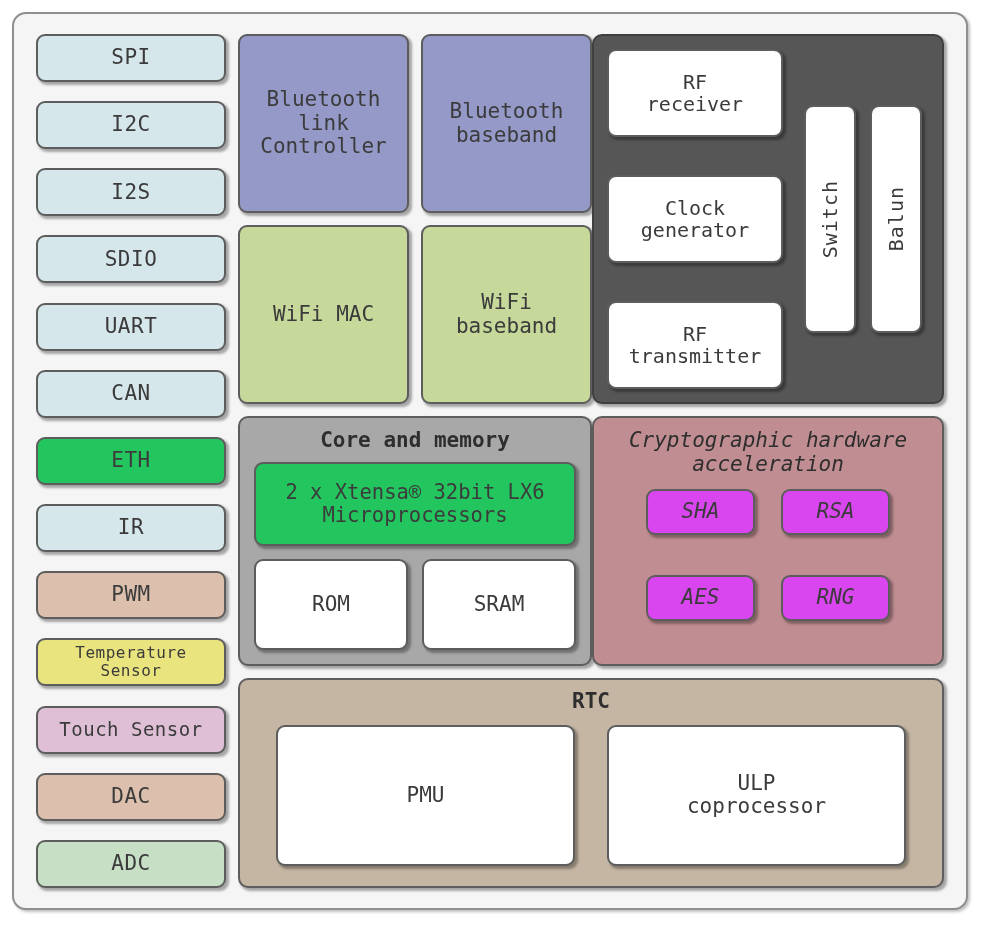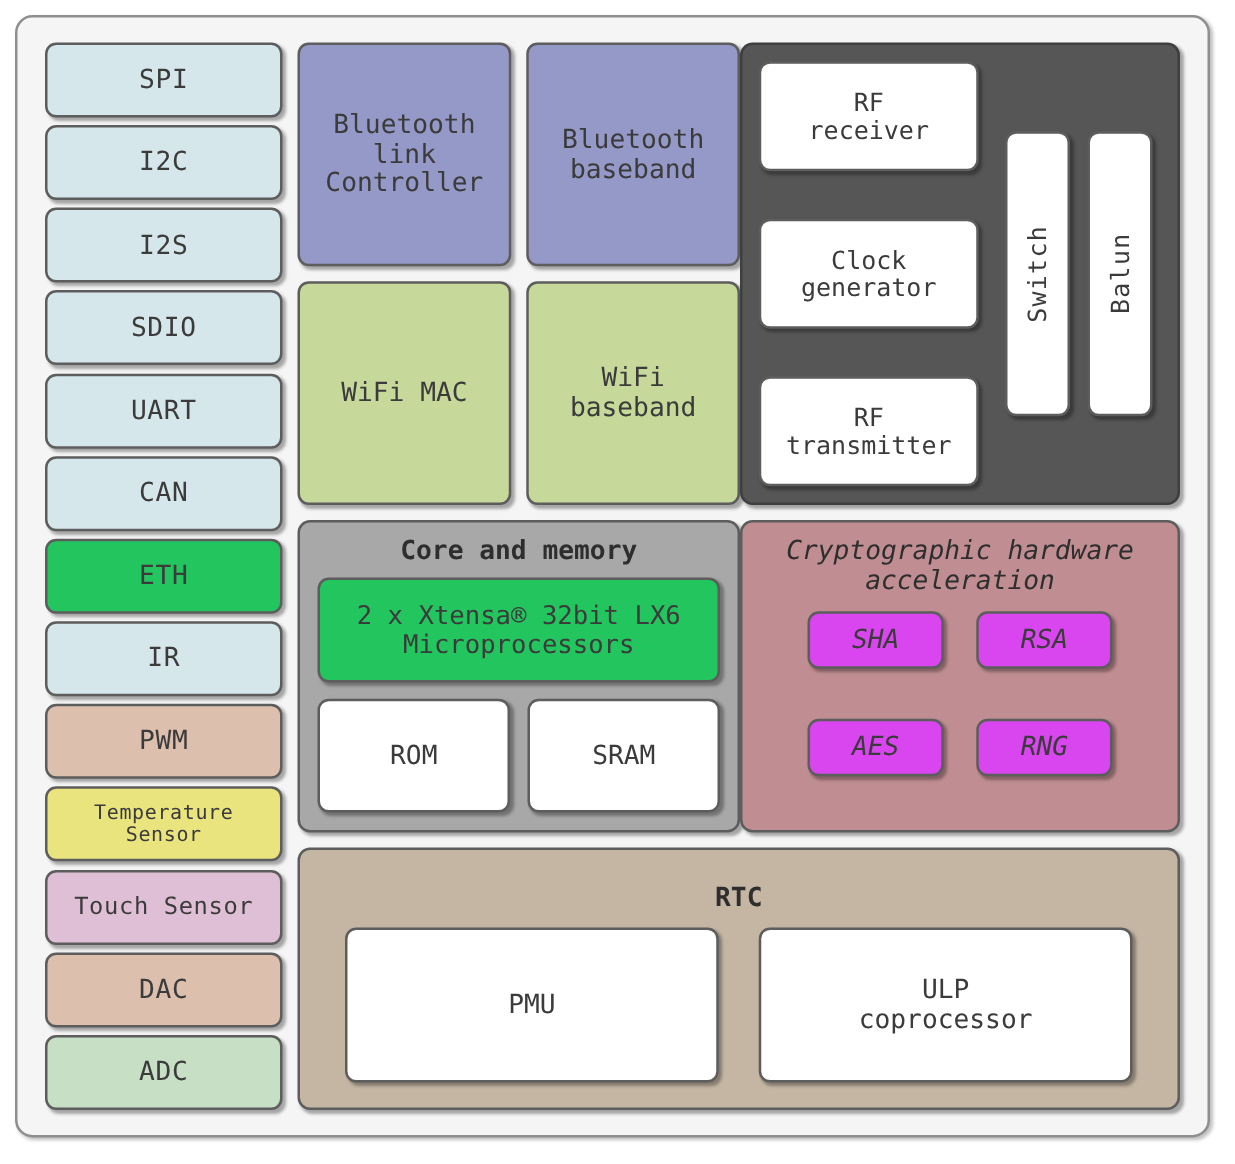--- a/index.html
+++ b/index.html
@@ -54,21 +54,21 @@
 
   
   #periph {
     width: 190px;
     flex: 0 0 190px;
     display: flex;
     flex-direction: column;
     justify-content: space-between;
   }
   .periph-item {
-    height: 60px;
+    height: 48px;
     font-size: 21px;
     letter-spacing: 0.5px;
   }
   .periph-item.two-line { font-size: 16px; line-height: 1.15; }
   .periph-item.small   { font-size: 19px; }
 
   
   #right {
     flex: 1 1 auto;
     display: flex;
@@ -192,21 +192,21 @@
   }
 
   
   #rtc-section {
     flex: 1 1 auto;
     background: #c5b6a4;
     border: 2px solid #5d5d5d;
     border-radius: 10px;
     box-shadow: 2.5px 2.5px 2.5px rgba(0,0,0,0.33);
     box-sizing: border-box;
-    padding: 27px 22px 20px;
+    padding: 10px 22px 20px;
     display: flex;
     flex-direction: column;
   }
   #rtc-grid {
     flex: 1 1 auto;
     display: flex;
     gap: 32px;
     padding: 2px 14px 0;
   }
   #rtc-grid .blk {

